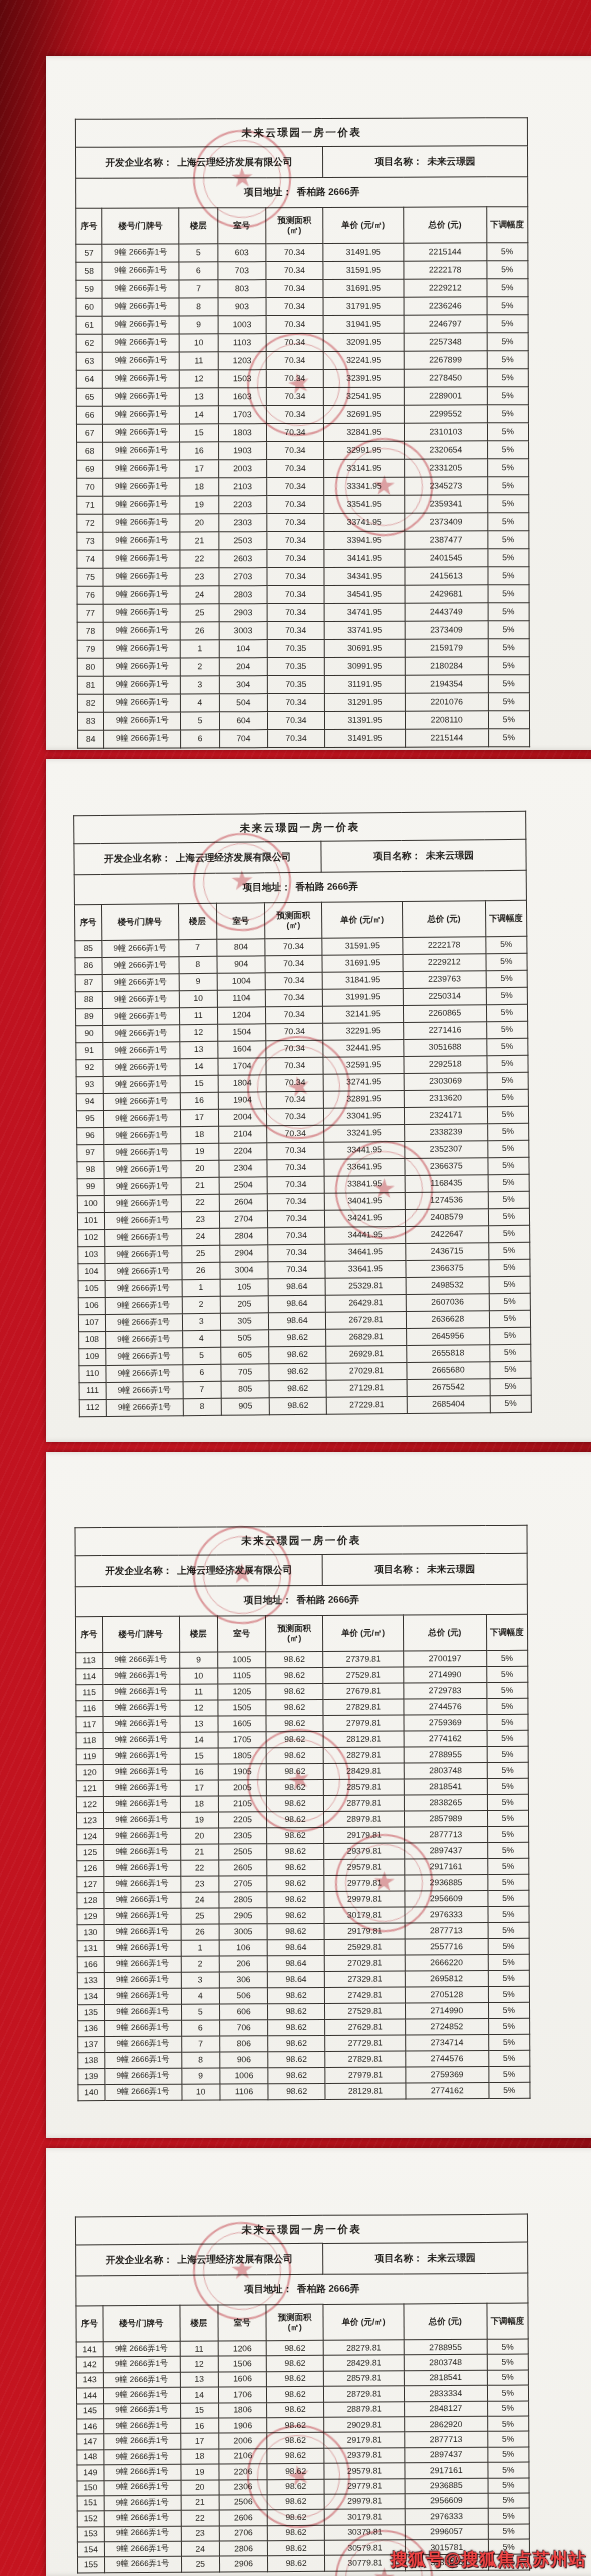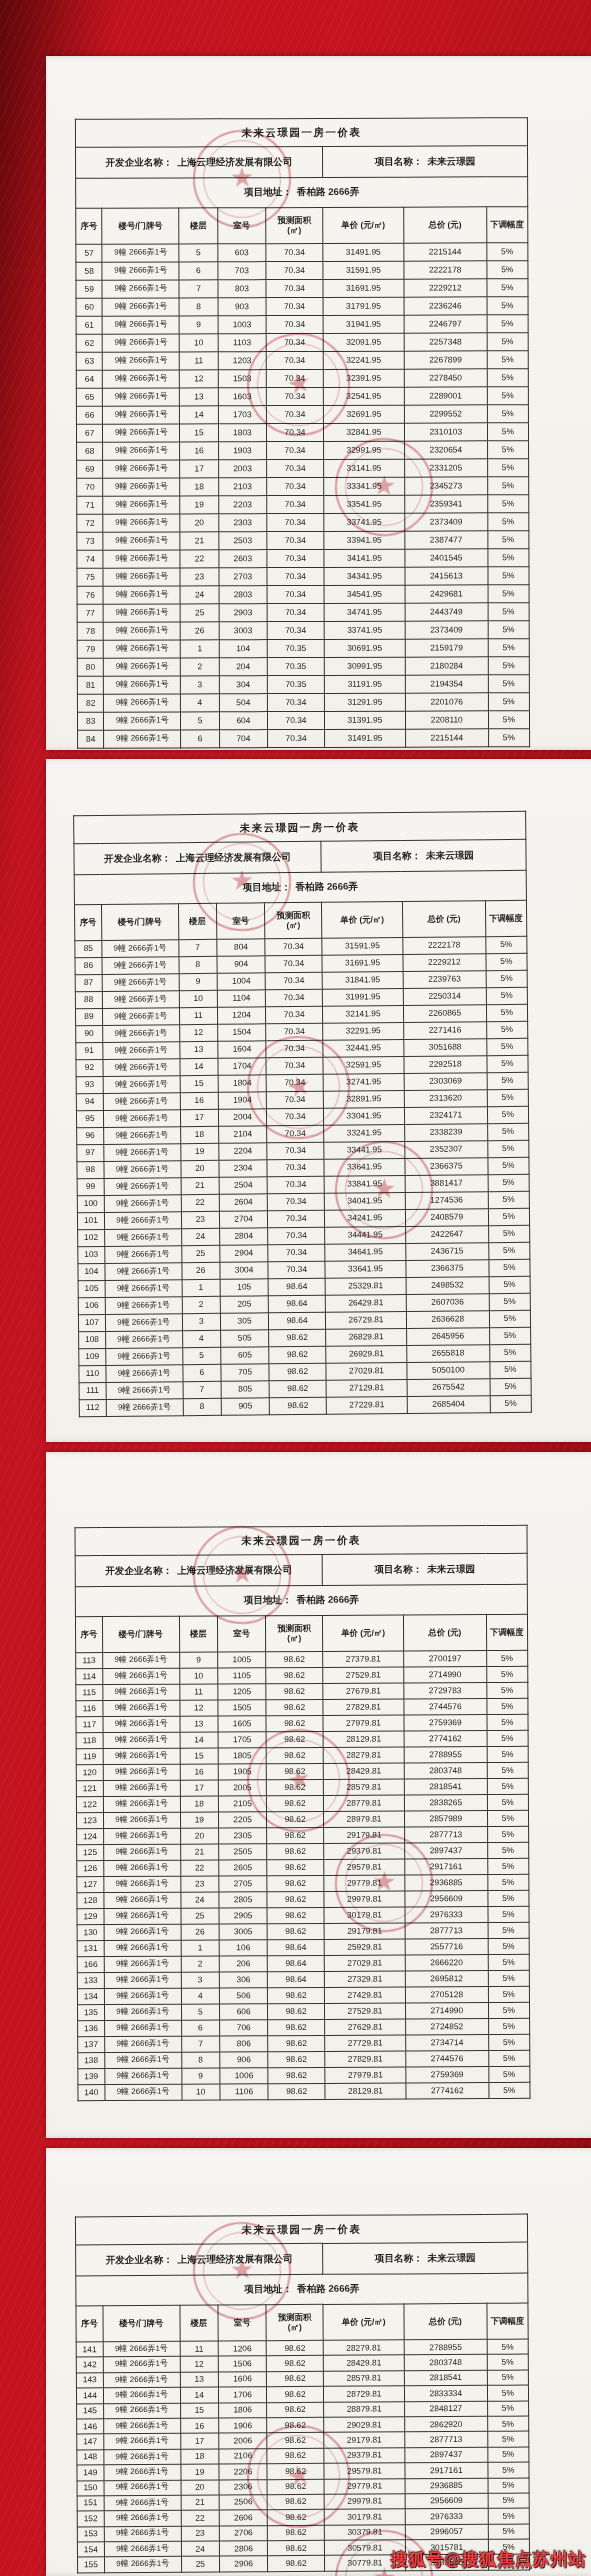--- a/index.html
+++ b/index.html
@@ -578,21 +578,21 @@
             <td>2366375</td>
             <td>5%</td>
           </tr>
           <tr>
             <td>99</td>
             <td>9幢 2666弄1号</td>
             <td>21</td>
             <td>2504</td>
             <td>70.34</td>
             <td>33841.95</td>
-            <td>3881417</td>
+            <td>1168435</td>
             <td>5%</td>
           </tr>
           <tr>
             <td>100</td>
             <td>9幢 2666弄1号</td>
             <td>22</td>
             <td>2604</td>
             <td>70.34</td>
             <td>34041.95</td>
             <td>1274536</td>
@@ -688,21 +688,21 @@
             <td>2655818</td>
             <td>5%</td>
           </tr>
           <tr>
             <td>110</td>
             <td>9幢 2666弄1号</td>
             <td>6</td>
             <td>705</td>
             <td>98.62</td>
             <td>27029.81</td>
-            <td>5050100</td>
+            <td>2665680</td>
             <td>5%</td>
           </tr>
           <tr>
             <td>111</td>
             <td>9幢 2666弄1号</td>
             <td>7</td>
             <td>805</td>
             <td>98.62</td>
             <td>27129.81</td>
             <td>2675542</td>

